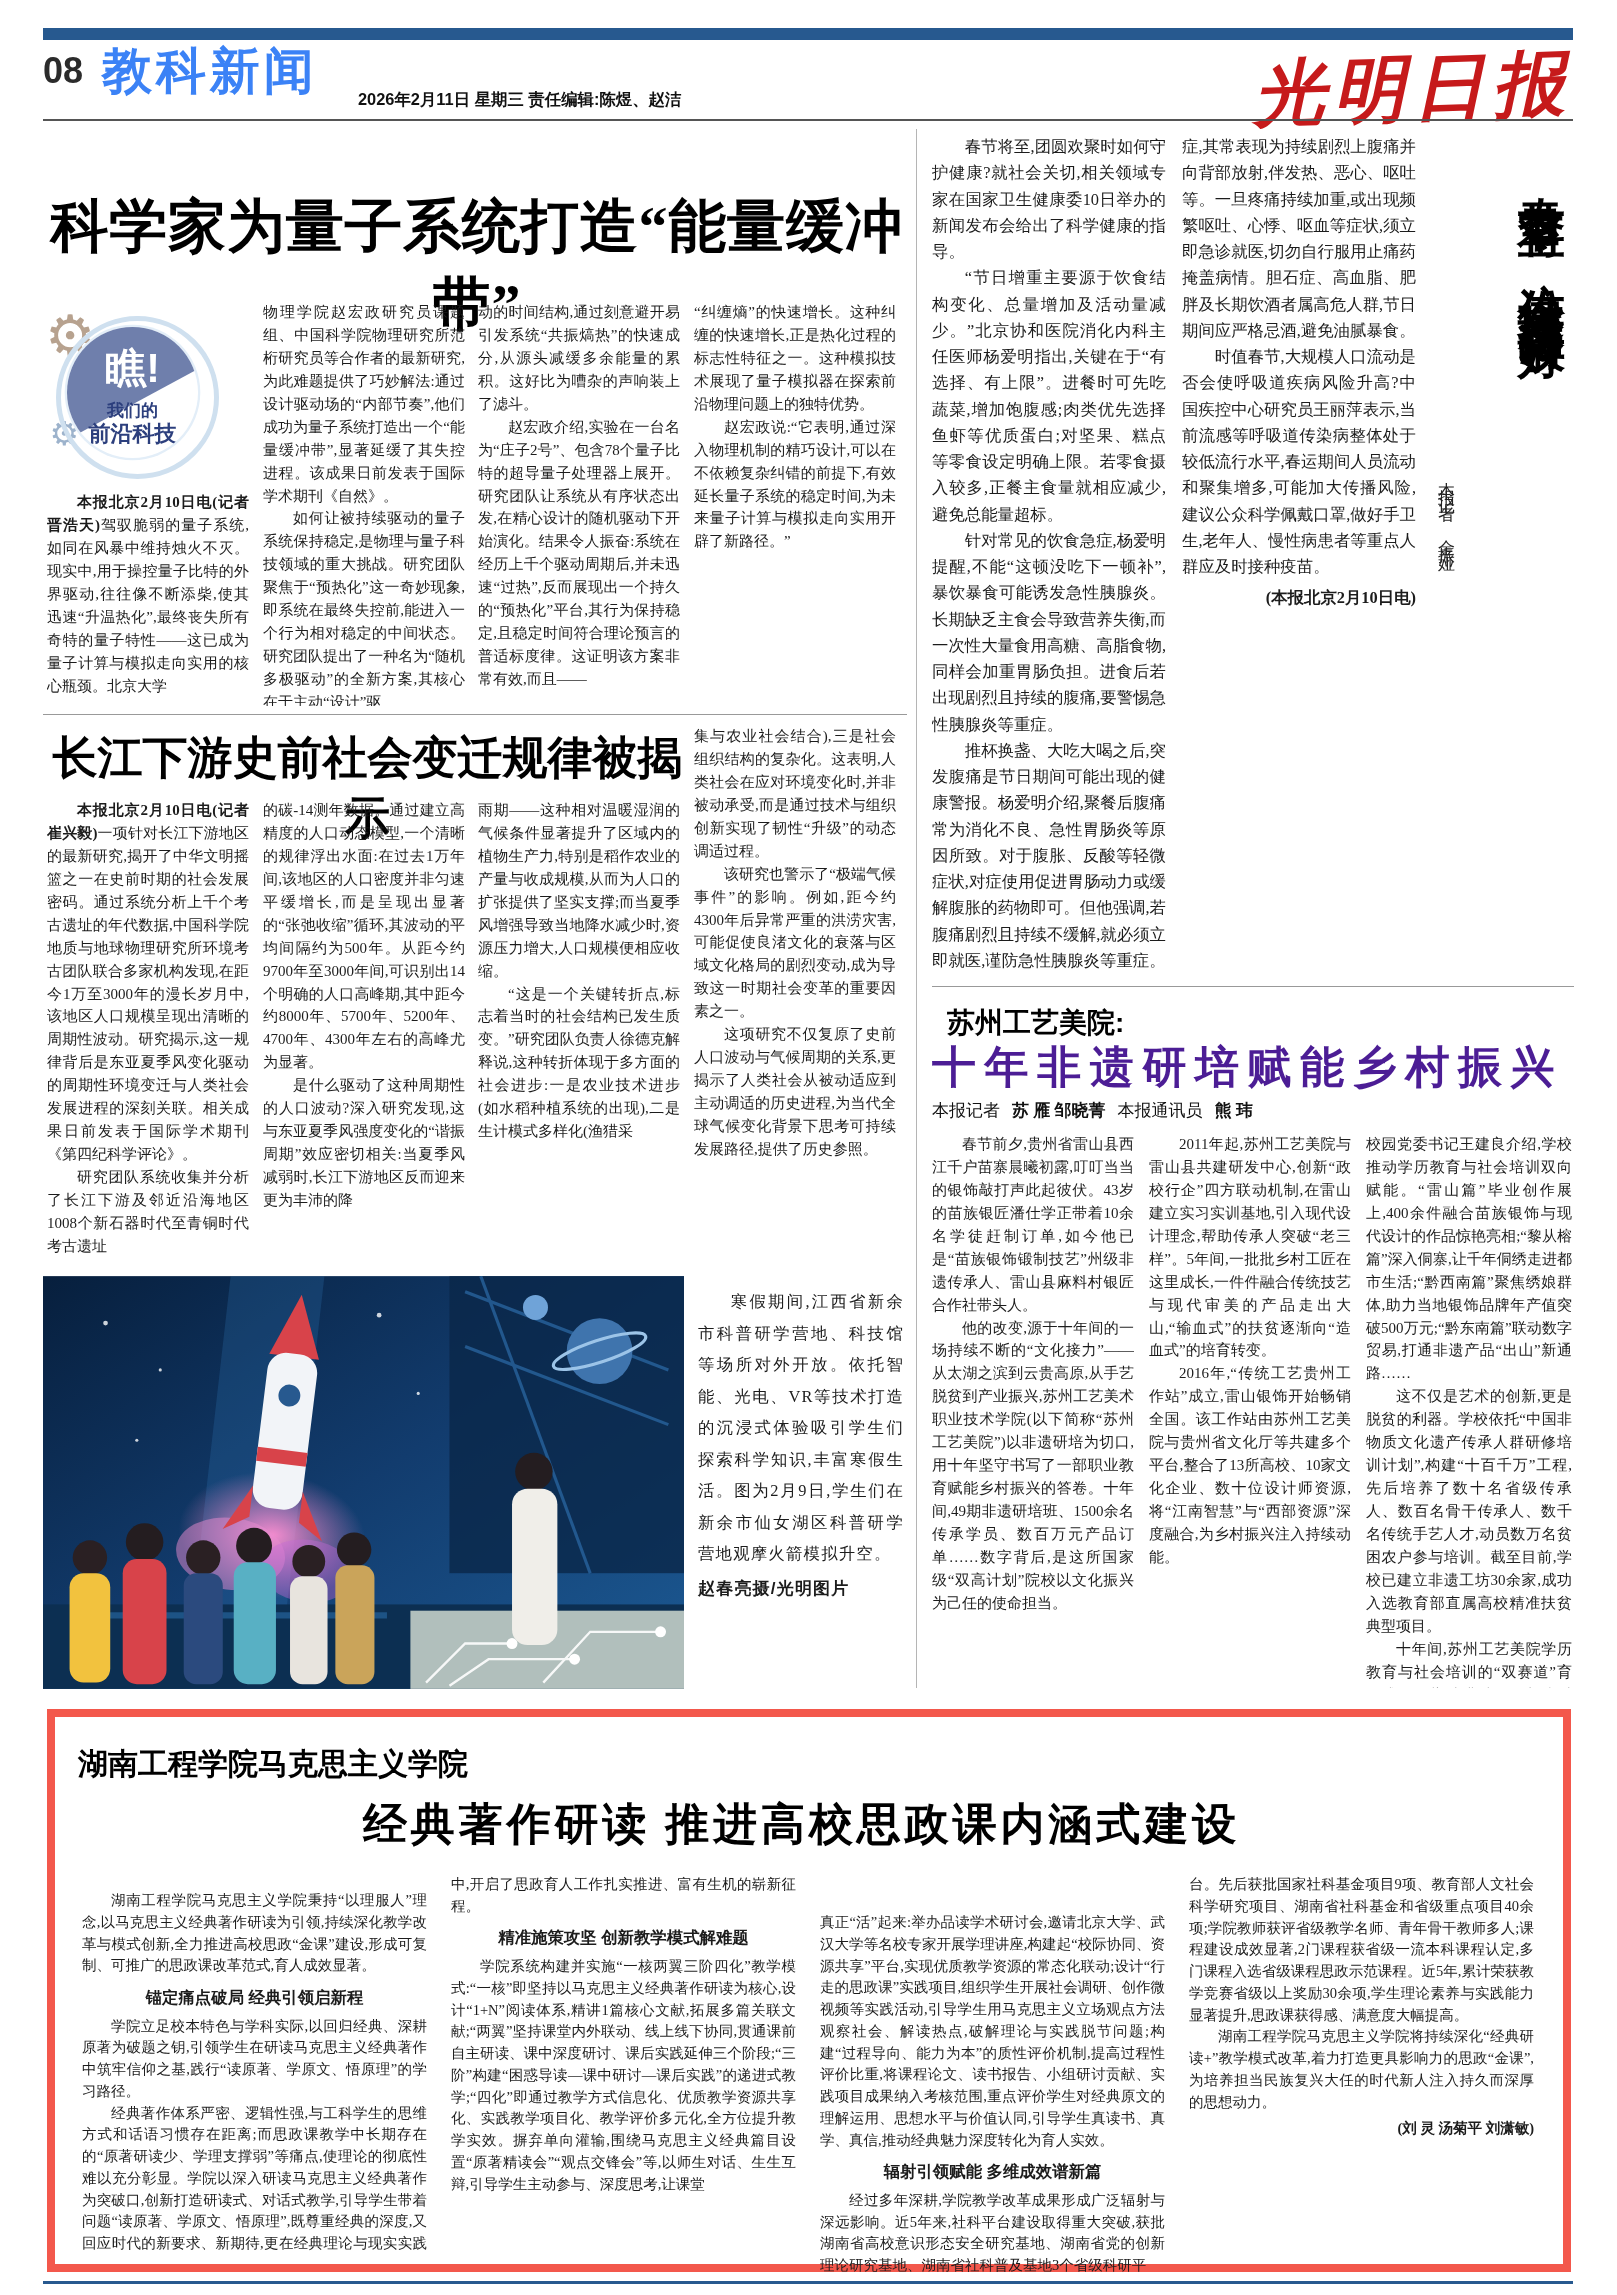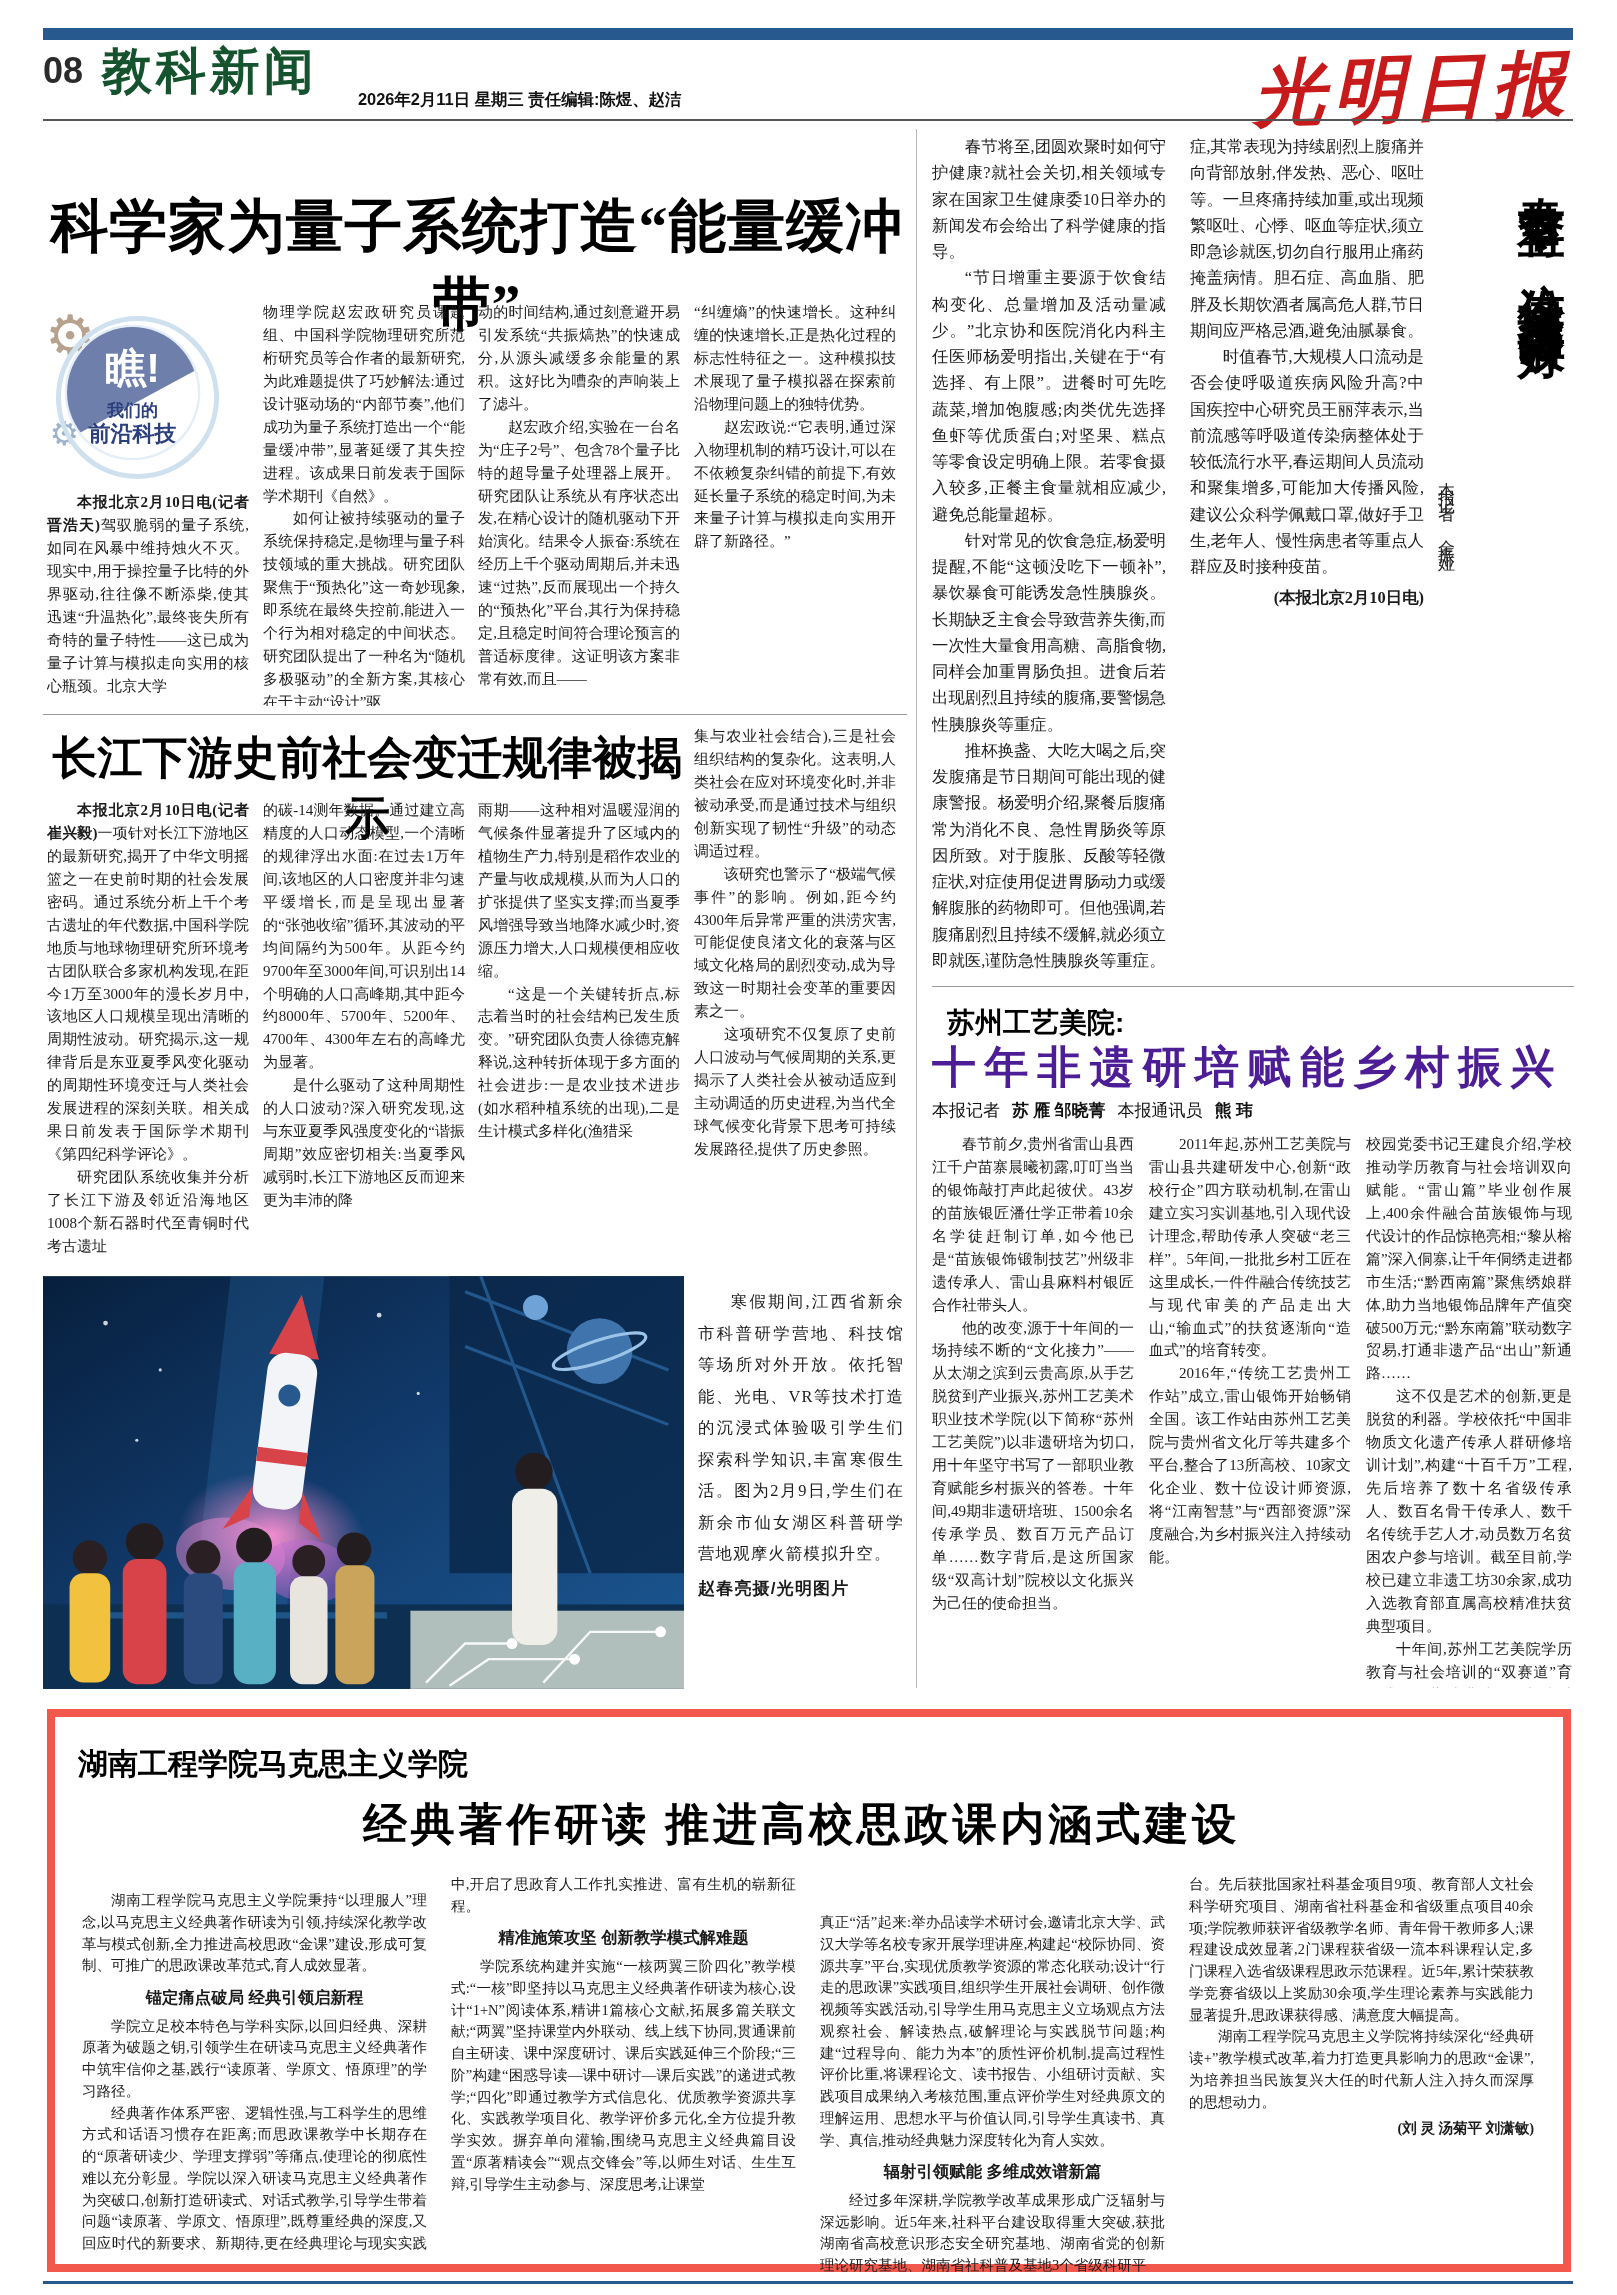--- a/index.html
+++ b/index.html
@@ -2,21 +2,21 @@
 <html style="font-size:12.5px"><head>
 <meta charset="utf-8">
 <style>
   html,body{margin:0;padding:0;background:#e8e8e8;}
   #page{position:relative;width:1617px;height:2295px;background:#ffffff;
         font-family:"Liberation Serif","DejaVu Serif",serif;color:#1c1c1c;overflow:hidden;}
   .abs{position:absolute;}
   
   .topbar{left:43px;top:28px;width:1530px;height:11.7px;background:#27598f;}
   .pageno{left:43px;top:50px;font-family:"Liberation Sans",sans-serif;font-size:36px;font-weight:bold;color:#2b2b2b;}
-  .section{left:102px;top:38px;font-family:"Liberation Sans",sans-serif;font-size:50px;font-weight:bold;color:#14532d;letter-spacing:3.9px;}
+  .section{left:102px;top:38px;font-family:"Liberation Sans",sans-serif;font-size:50px;font-weight:bold;color:#3b82f6;letter-spacing:3.9px;}
   .dateline{left:358px;top:89px;font-family:"Liberation Sans",sans-serif;font-size:16.4px;font-weight:bold;color:#111;}
   .masthead{right:45px;top:41px;font-size:72px;font-weight:bold;font-style:italic;color:#c61a1b;letter-spacing:7.8px;transform:rotate(-2deg);}
   .hrule{background:#555;height:1.6px;}
   .vrule{background:#b5b5b5;width:0.8px;}
   
   .col{position:absolute;text-align:justify;overflow:hidden;}
   .col p{margin:0;text-indent:2em;}
   .b19{font-size:15px;line-height:1.53;}
   .b21{font-size:16.4px;line-height:1.6;}
   .lead{font-weight:bold;}
@@ -211,21 +211,21 @@
   </div>
 
   <div class="abs vrule" style="left:916px;top:129px;height:1559px;"></div>
 
   <div class="col b21" style="left:932px;top:134px;width:234px;height:843px;">
     <p>春节将至,团圆欢聚时如何守护健康?就社会关切,相关领域专家在国家卫生健康委10日举办的新闻发布会给出了科学健康的指导。</p>
     <p>“节日增重主要源于饮食结构变化、总量增加及活动量减少。”北京协和医院消化内科主任医师杨爱明指出,关键在于“有选择、有上限”。进餐时可先吃蔬菜,增加饱腹感;肉类优先选择鱼虾等优质蛋白;对坚果、糕点等零食设定明确上限。若零食摄入较多,正餐主食量就相应减少,避免总能量超标。</p>
     <p>针对常见的饮食急症,杨爱明提醒,不能“这顿没吃下一顿补”,暴饮暴食可能诱发急性胰腺炎。长期缺乏主食会导致营养失衡,而一次性大量食用高糖、高脂食物,同样会加重胃肠负担。进食后若出现剧烈且持续的腹痛,要警惕急性胰腺炎等重症。</p>
     <p>推杯换盏、大吃大喝之后,突发腹痛是节日期间可能出现的健康警报。杨爱明介绍,聚餐后腹痛常为消化不良、急性胃肠炎等原因所致。对于腹胀、反酸等轻微症状,对症使用促进胃肠动力或缓解腹胀的药物即可。但他强调,若腹痛剧烈且持续不缓解,就必须立即就医,谨防急性胰腺炎等重症。</p>
   </div>
-  <div class="col b21" style="left:1182px;top:134px;width:234px;height:843px;margin-left:8px;">
+  <div class="col b21" style="left:1182px;top:134px;width:234px;height:843px;">
     <p style="text-indent:0">症,其常表现为持续剧烈上腹痛并向背部放射,伴发热、恶心、呕吐等。一旦疼痛持续加重,或出现频繁呕吐、心悸、呕血等症状,须立即急诊就医,切勿自行服用止痛药掩盖病情。胆石症、高血脂、肥胖及长期饮酒者属高危人群,节日期间应严格忌酒,避免油腻暴食。</p>
     <p>时值春节,大规模人口流动是否会使呼吸道疾病风险升高?中国疾控中心研究员王丽萍表示,当前流感等呼吸道传染病整体处于较低流行水平,春运期间人员流动和聚集增多,可能加大传播风险,建议公众科学佩戴口罩,做好手卫生,老年人、慢性病患者等重点人群应及时接种疫苗。</p>
     <p class="endmark">(本报北京2月10日电)</p>
   </div>
   <div class="abs h-vbyline">本报记者 金振娅</div>
   <div class="abs h-vhead">春节将至,这份健康指导请收好</div>
 
   <div class="abs hrule" style="left:932px;top:986px;width:642px;height:0.8px;background:#999;"></div>
 
   <div class="abs s-kicker">苏州工艺美院:</div>

